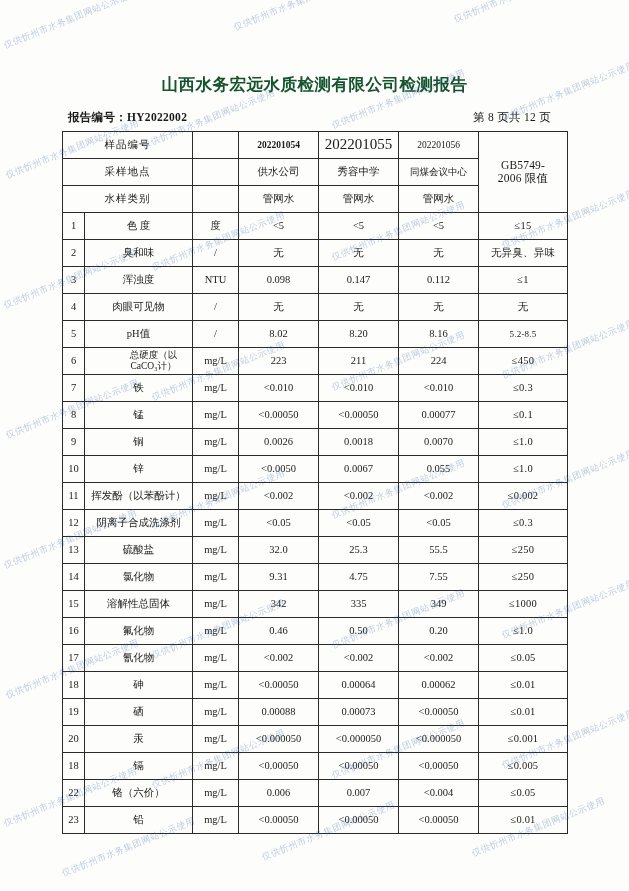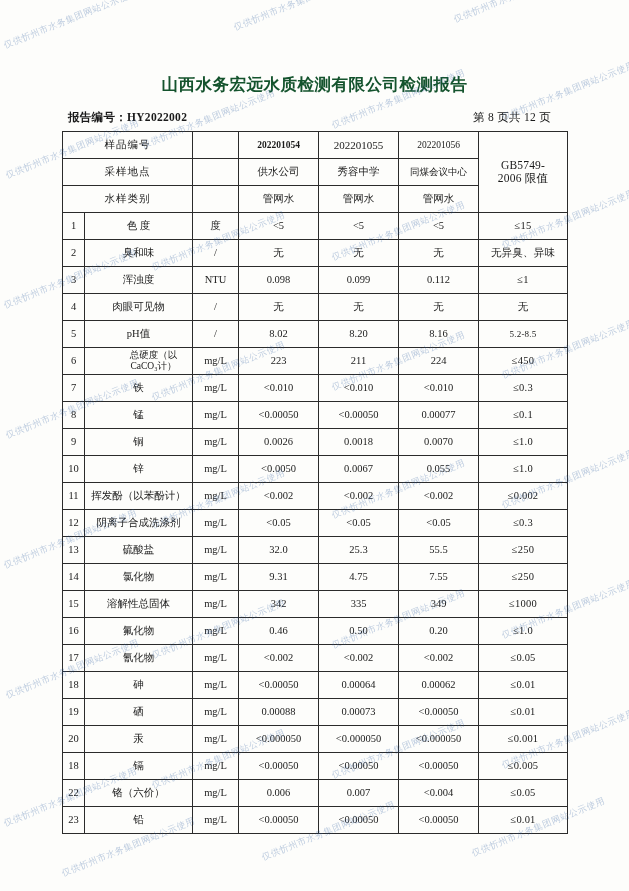--- a/index.html
+++ b/index.html
@@ -145,21 +145,21 @@
       <col class="c-s1">
         <col class="c-s2">
         <col class="c-s3">
         <col class="c-lim">
     </colgroup>
     <tbody id="table-body">
         <tr class="head-row">
           <td colspan="2" class="head-label">样品编号</td>
           <td></td>
           <td style="font-size: 9.5px; font-weight: bold;">202201054</td>
-          <td style="font-size: 11px;">202201055</td>
+          <td style="font-size: 15px;">202201055</td>
           <td style="font-size: 9.5px;">202201056</td>
           <td rowspan="3" class="std">GB5749-<br>2006 限值</td>
         </tr>
         <tr class="head-row">
           <td colspan="2" class="head-label">采样地点</td>
           <td></td>
           <td>供水公司</td>
           <td>秀容中学</td>
           <td style="font-size: 9.5px;">同煤会议中心</td>
         </tr>
@@ -186,21 +186,21 @@
           <td>无</td>
           <td>无</td>
           <td>无</td>
           <td class="limit">无异臭、异味</td>
         </tr>
         <tr>
           <td>3</td>
           <td class="name">浑浊度</td>
           <td class="unit">NTU</td>
           <td>0.098</td>
-          <td>0.099</td>
+          <td>0.147</td>
           <td>0.112</td>
           <td class="limit">≤1</td>
         </tr>
         <tr>
           <td>4</td>
           <td class="name">肉眼可见物</td>
           <td class="unit">/</td>
           <td>无</td>
           <td>无</td>
           <td>无</td>

